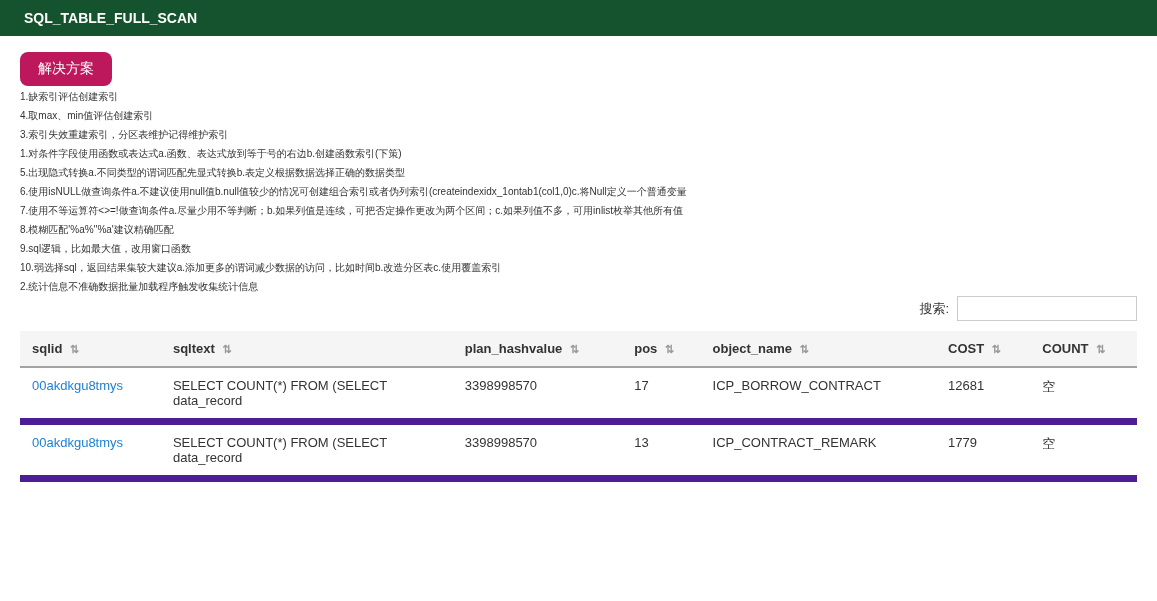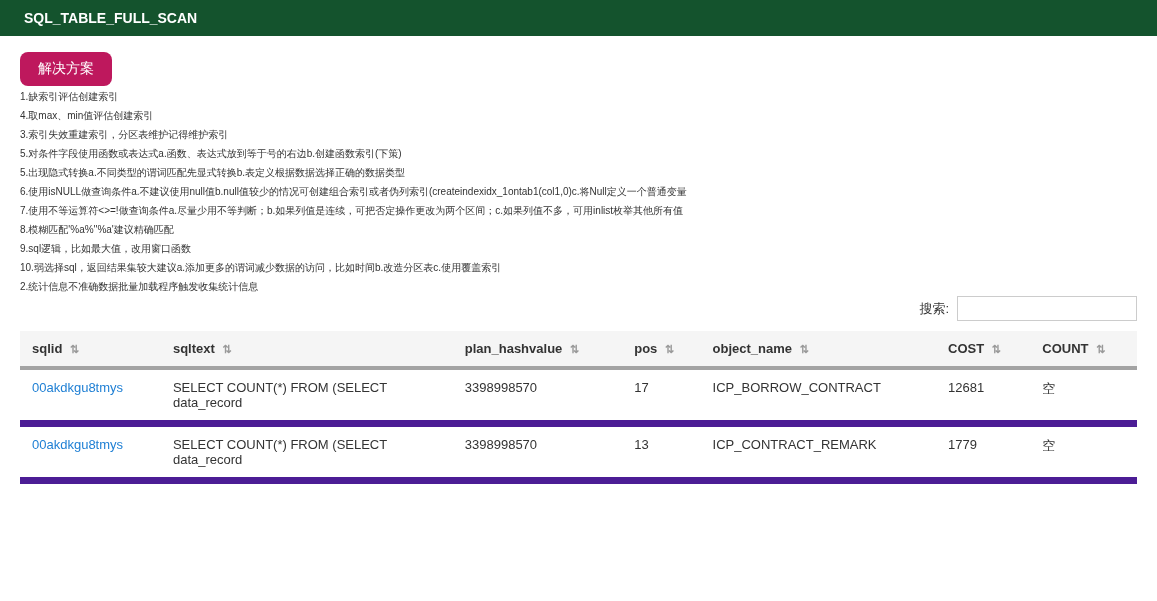--- a/index.html
+++ b/index.html
@@ -55,21 +55,21 @@
     }
 
     table {
       width: 100%;
       border-collapse: collapse;
       font-size: 13px;
     }
 
     thead tr {
       background: #f5f5f5;
-      border-bottom: 4px solid #a3a3a3;
+      border-bottom: 2px solid #a3a3a3;
     }
 
     thead th {
       padding: 10px 12px;
       text-align: left;
       font-weight: bold;
       color: #333;
       border-bottom: 1px solid #ddd;
       white-space: nowrap;
     }
@@ -107,21 +107,21 @@
 <div class="content-area">
 
   
   <button class="btn-solution">解决方案</button>
 
   
   <div class="solution-list" id="solution-list-container">
       <div>1.缺索引评估创建索引</div>
       <div>4.取max、min值评估创建索引</div>
       <div>3.索引失效重建索引，分区表维护记得维护索引</div>
-      <div>5.对条件字段使用函数或表达式a.函数、表达式放到等于号的右边b.创建函数索引(下策)</div>
+      <div>1.对条件字段使用函数或表达式a.函数、表达式放到等于号的右边b.创建函数索引(下策)</div>
       <div>5.出现隐式转换a.不同类型的谓词匹配先显式转换b.表定义根据数据选择正确的数据类型</div>
       <div>6.使用isNULL做查询条件a.不建议使用null值b.null值较少的情况可创建组合索引或者伪列索引(createindexidx_1ontab1(col1,0)c.将Null定义一个普通变量</div>
       <div>7.使用不等运算符&lt;&gt;=!做查询条件a.尽量少用不等判断；b.如果列值是连续，可把否定操作更改为两个区间；c.如果列值不多，可用inlist枚举其他所有值</div>
       <div>8.模糊匹配'%a%''%a'建议精确匹配</div>
       <div>9.sql逻辑，比如最大值，改用窗口函数</div>
       <div>10.弱选择sql，返回结果集较大建议a.添加更多的谓词减少数据的访问，比如时间b.改造分区表c.使用覆盖索引</div>
       <div>2.统计信息不准确数据批量加载程序触发收集统计信息</div>
     </div>
 
   

